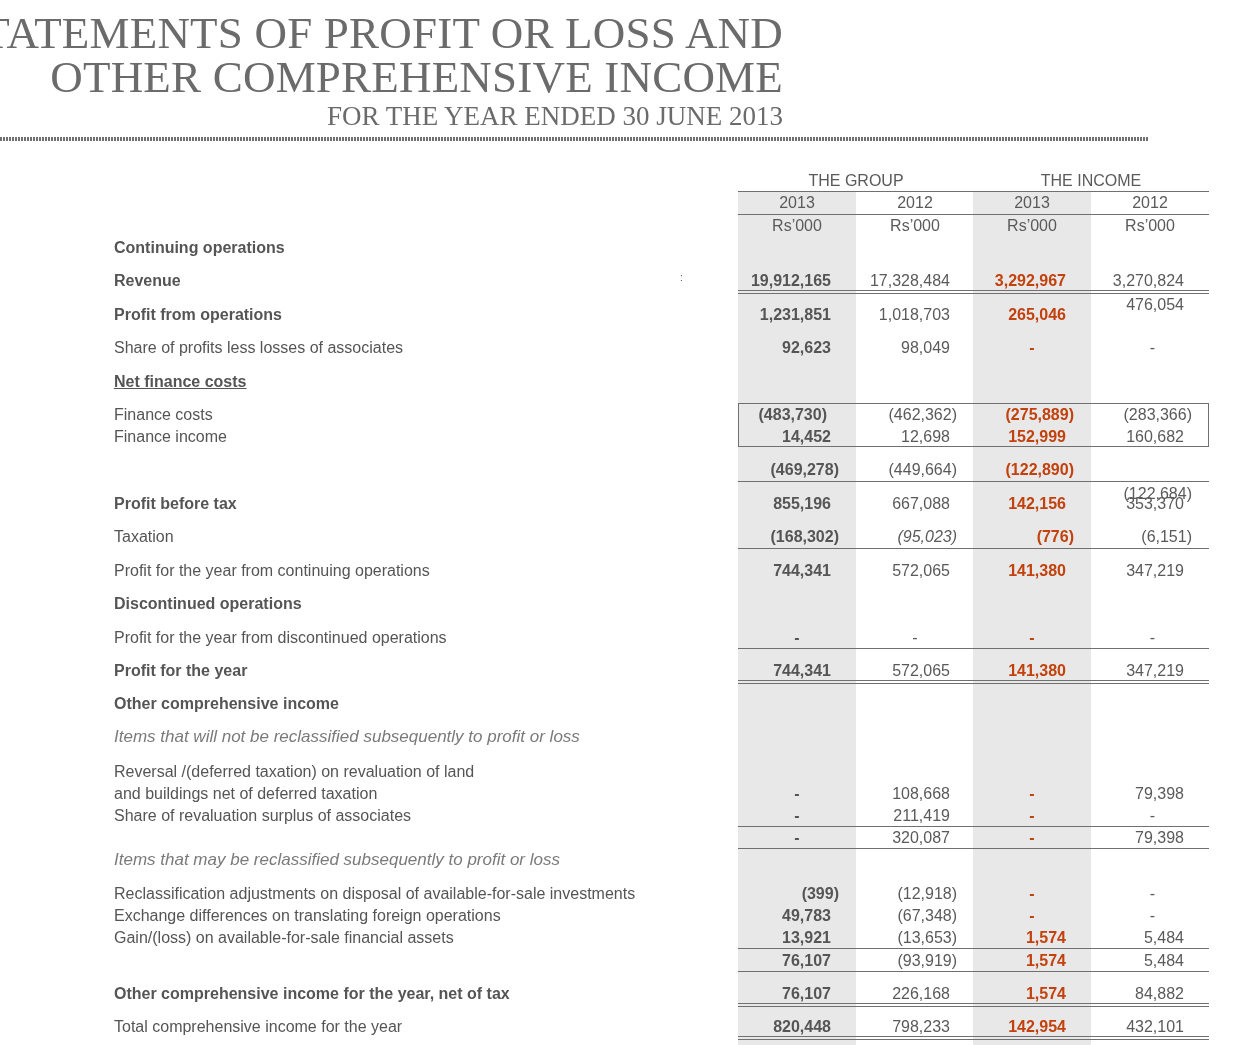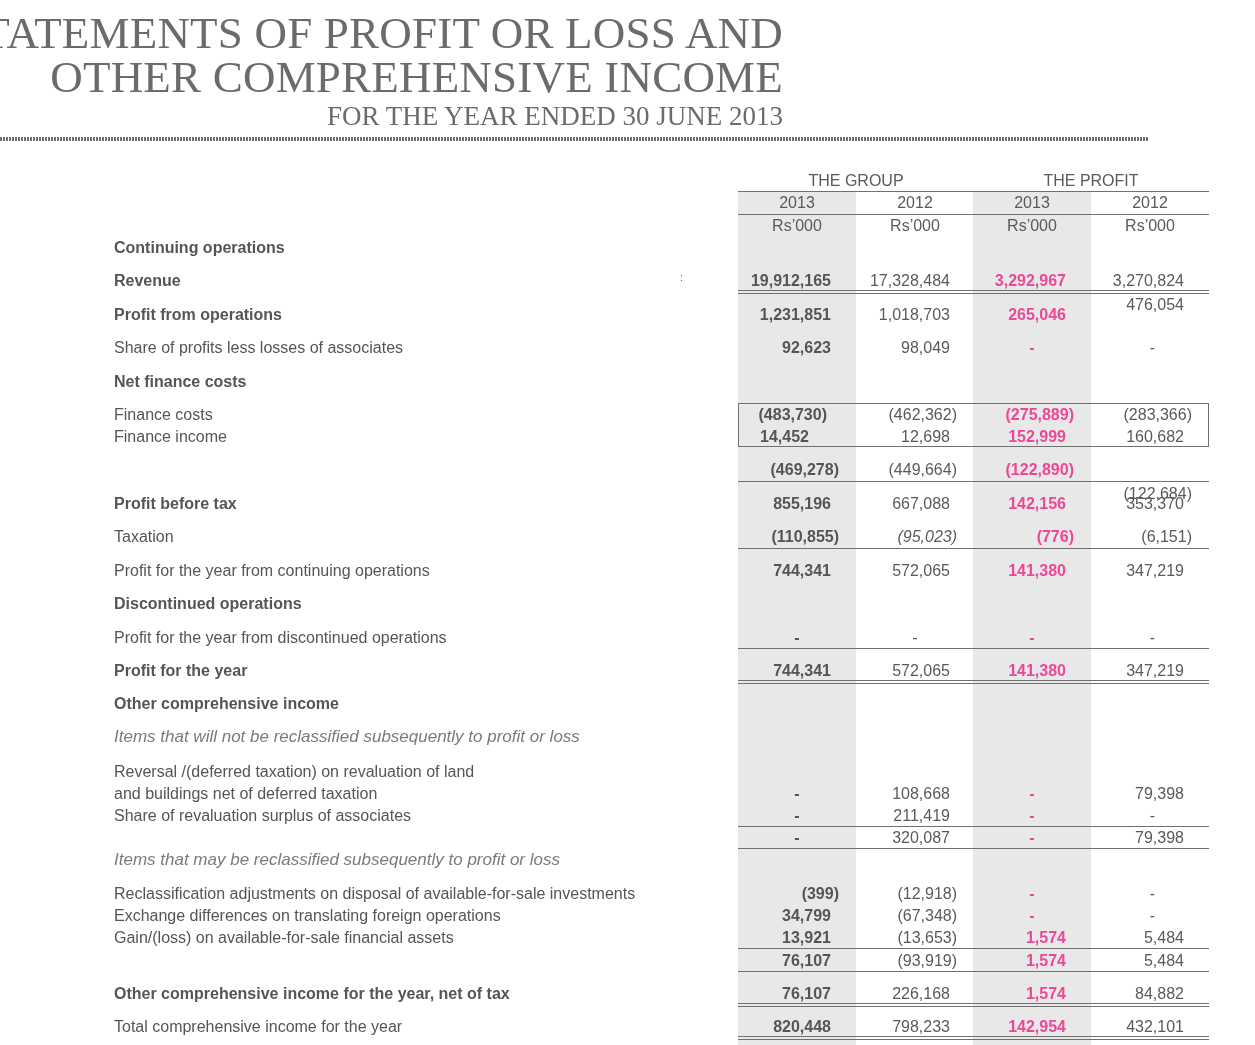--- a/index.html
+++ b/index.html
@@ -12,42 +12,42 @@
           background-image:repeating-linear-gradient(90deg,#707070 0 2px, transparent 2px 3px); }
   .shade { position:absolute; top:192px; bottom:0; width:118px; background:#e8e8e8; }
   .hdr { position:absolute; text-align:center; font-size:16px; color:#5a5a5a; }
   .hline { position:absolute; height:1px; background:#707070; }
   .label { position:absolute; left:114px; font-size:16px; color:#555; white-space:nowrap; line-height:20px; }
   .label.b { font-weight:bold; }
   .label.i { font-style:italic; color:#7a7a7a; font-size:17px; }
   .val { position:absolute; width:118px; font-size:16px; line-height:20px; text-align:right; white-space:nowrap; box-sizing:border-box; }
   .c1 { left:738px; padding-right:25px; font-weight:bold; color:#555; }
   .c2 { left:856px; padding-right:24px; color:#5a5a5a; }
-  .c3 { left:973px; padding-right:25px; font-weight:bold; color:#ec4899; }
+  .c3 { left:973px; padding-right:25px; font-weight:bold; color:#c2410c; }
   .c4 { left:1091px; padding-right:25px; color:#5a5a5a; }
   .dash { text-align:center; padding-right:0; }
   .dash.c1, .dash.c3 { padding-left:0; }
   .line { position:absolute; left:738px; width:471px; height:1px; background:#707070; }
   .dline { position:absolute; left:738px; width:471px; height:4px; border-top:1px solid #707070; border-bottom:1px solid #707070; box-sizing:border-box; }
   .box { position:absolute; left:738px; top:403px; width:471px; height:44px; border:1px solid #707070; box-sizing:border-box; }
   .mark { position:absolute; left:680px; top:272px; font-size:10px; color:#555; }
 </style>
 </head>
 <body>
 
 <div class="title t1">STATEMENTS OF PROFIT OR LOSS AND</div>
 <div class="title t2">OTHER COMPREHENSIVE INCOME</div>
 <div class="title t3">FOR THE YEAR ENDED 30 JUNE 2013</div>
 <div class="dots"></div>
 
 <div class="shade" style="left:738px;"></div>
 <div class="shade" style="left:973px;"></div>
 
 <div class="hdr" style="left:738px;width:236px;top:172px;">THE GROUP</div>
-<div class="hdr" style="left:973px;width:236px;top:172px;">THE PROFIT</div>
+<div class="hdr" style="left:973px;width:236px;top:172px;">THE INCOME</div>
 <div class="hline" style="left:738px;width:471px;top:191px;"></div>
 <div class="hdr" style="left:738px;width:118px;top:194px;">2013</div>
 <div class="hdr" style="left:856px;width:118px;top:194px;">2012</div>
 <div class="hdr" style="left:973px;width:118px;top:194px;">2013</div>
 <div class="hdr" style="left:1091px;width:118px;top:194px;">2012</div>
 <div class="hline" style="left:738px;width:471px;top:214px;"></div>
 <div class="hdr" style="left:738px;width:118px;top:217px;">Rs’000</div>
 <div class="hdr" style="left:856px;width:118px;top:217px;">Rs’000</div>
 <div class="hdr" style="left:973px;width:118px;top:217px;">Rs’000</div>
 <div class="hdr" style="left:1091px;width:118px;top:217px;">Rs’000</div>
@@ -68,50 +68,50 @@
 <div class="val c2" style="top:305px;">1,018,703</div>
 <div class="val c3" style="top:305px;">265,046</div>
 <div class="val c4" style="top:295px;">476,054</div>
 
 <div class="label" style="top:338px;">Share of profits less losses of associates</div>
 <div class="val c1" style="top:338px;">92,623</div>
 <div class="val c2" style="top:338px;">98,049</div>
 <div class="val c3 dash" style="top:338px;">-</div>
 <div class="val c4 dash" style="top:338px;padding-left:5px;">-</div>
 
-<div class="label b" style="top:372px;">Net finance costs</div>
+<div class="label b" style="top:372px;text-decoration:underline;">Net finance costs</div>
 
 <div class="box"></div>
 
 <div class="label" style="top:405px;">Finance costs</div>
 <div class="val c1" style="top:405px;padding-right:29px;">(483,730)</div>
 <div class="val c2" style="top:405px;padding-right:17px;">(462,362)</div>
 <div class="val c3" style="top:405px;padding-right:17px;">(275,889)</div>
 <div class="val c4" style="top:405px;padding-right:17px;">(283,366)</div>
 
 <div class="label" style="top:427px;">Finance income</div>
-<div class="val c1" style="top:427px;text-align:center;">14,452</div>
+<div class="val c1" style="top:427px;">14,452</div>
 <div class="val c2" style="top:427px;">12,698</div>
 <div class="val c3" style="top:427px;">152,999</div>
 <div class="val c4" style="top:427px;">160,682</div>
 
 <div class="val c1" style="top:460px;padding-right:17px;">(469,278)</div>
 <div class="val c2" style="top:460px;padding-right:17px;">(449,664)</div>
 <div class="val c3" style="top:460px;padding-right:17px;">(122,890)</div>
 <div class="val c4" style="top:484px;padding-right:17px;">(122,684)</div>
 <div class="line" style="top:481px;"></div>
 
 <div class="label b" style="top:494px;">Profit before tax</div>
 <div class="val c1" style="top:494px;">855,196</div>
 <div class="val c2" style="top:494px;">667,088</div>
 <div class="val c3" style="top:494px;">142,156</div>
 <div class="val c4" style="top:494px;">353,370</div>
 
 <div class="label" style="top:527px;">Taxation</div>
-<div class="val c1" style="top:527px;padding-right:17px;">(110,855)</div>
+<div class="val c1" style="top:527px;padding-right:17px;">(168,302)</div>
 <div class="val c2" style="top:527px;padding-right:17px;font-style:italic;">(95,023)</div>
 <div class="val c3" style="top:527px;padding-right:17px;">(776)</div>
 <div class="val c4" style="top:527px;padding-right:17px;">(6,151)</div>
 <div class="line" style="top:548px;"></div>
 
 <div class="label" style="top:561px;">Profit for the year from continuing operations</div>
 <div class="val c1" style="top:561px;">744,341</div>
 <div class="val c2" style="top:561px;">572,065</div>
 <div class="val c3" style="top:561px;">141,380</div>
 <div class="val c4" style="top:561px;">347,219</div>
@@ -158,21 +158,21 @@
 
 <div class="label i" style="top:850px;">Items that may be reclassified subsequently to profit or loss</div>
 
 <div class="label" style="top:884px;">Reclassification adjustments on disposal of available-for-sale investments</div>
 <div class="val c1" style="top:884px;padding-right:17px;">(399)</div>
 <div class="val c2" style="top:884px;padding-right:17px;">(12,918)</div>
 <div class="val c3 dash" style="top:884px;">-</div>
 <div class="val c4 dash" style="top:884px;padding-left:5px;">-</div>
 
 <div class="label" style="top:906px;">Exchange differences on translating foreign operations</div>
-<div class="val c1" style="top:906px;">34,799</div>
+<div class="val c1" style="top:906px;">49,783</div>
 <div class="val c2" style="top:906px;padding-right:17px;">(67,348)</div>
 <div class="val c3 dash" style="top:906px;">-</div>
 <div class="val c4 dash" style="top:906px;padding-left:5px;">-</div>
 
 <div class="label" style="top:928px;">Gain/(loss) on available-for-sale financial assets</div>
 <div class="val c1" style="top:928px;">13,921</div>
 <div class="val c2" style="top:928px;padding-right:17px;">(13,653)</div>
 <div class="val c3" style="top:928px;">1,574</div>
 <div class="val c4" style="top:928px;">5,484</div>
 <div class="line" style="top:948px;"></div>

